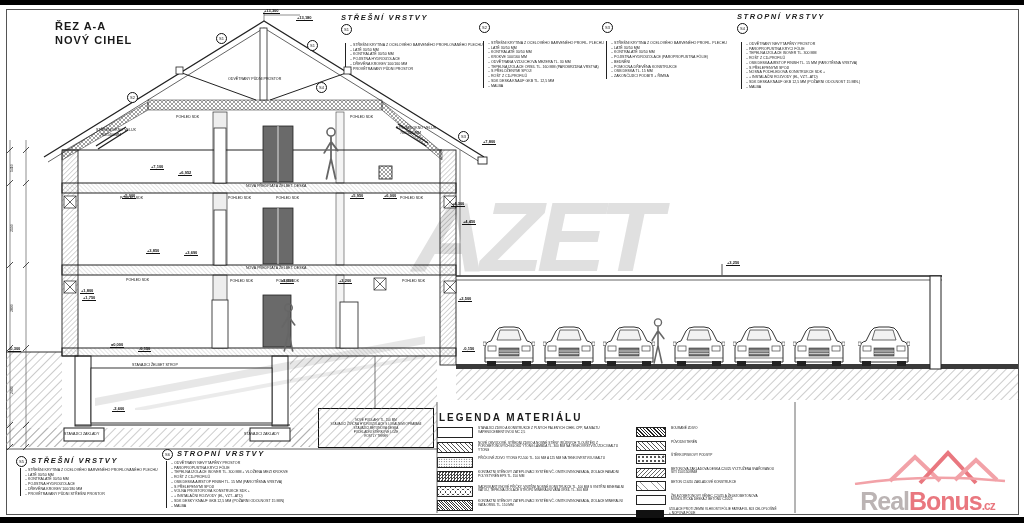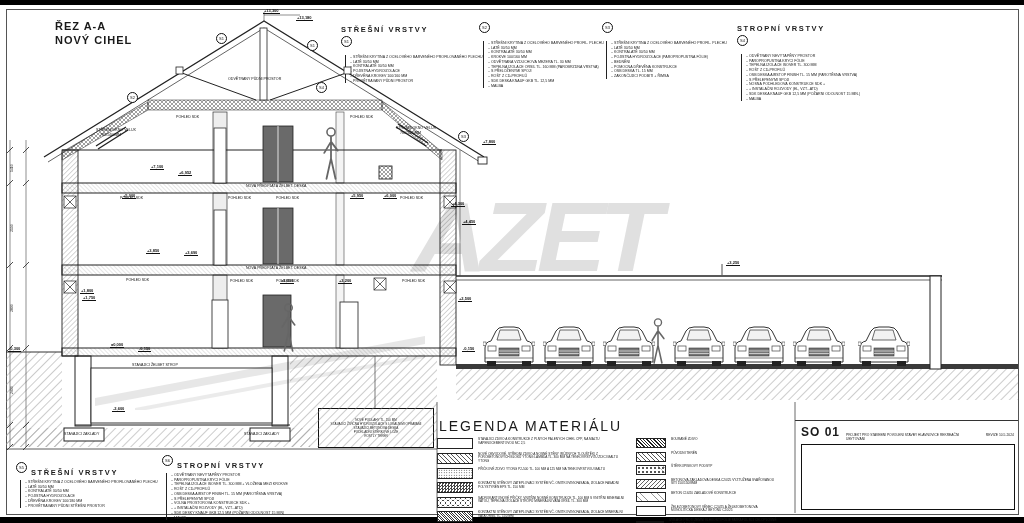--- a/index.html
+++ b/index.html
@@ -6,36 +6,36 @@
   #page{position:relative;width:1024px;height:523px;background:#fff;overflow:hidden;
         font-family:"Liberation Sans",sans-serif;color:#1a1a1a;}
   .bar{position:absolute;left:0;width:1024px;background:#000;}
   #bar-top{top:0;height:5px}
   #bar-bottom{top:517px;height:6px}
   #frame{position:absolute;left:6px;top:9px;width:1011px;height:504px;border:1px solid #555;}
   
   #sec-title{position:absolute;left:55px;top:20px;font-size:11px;font-weight:bold;letter-spacing:1px;line-height:1.25;white-space:pre-line;}
   
   .blk{position:absolute;}
-  .blk h4{margin:12px 0 2px 0;font-size:7.5px;font-weight:600;letter-spacing:1.6px;white-space:nowrap;}
+  .blk h4{margin:0 0 2px 0;font-size:7.5px;font-weight:600;letter-spacing:1.6px;white-space:nowrap;font-style:italic;}
   .badge{display:inline-block;width:9px;height:9px;border:0.8px solid #111;border-radius:50%;
          font-size:4px;line-height:9px;text-align:center;background:#fff;vertical-align:top;}
   .blk ul{margin:1px 0 0 4px;padding:0 0 0 4px;list-style:none;border-left:0.7px solid #222;}
   .blk li{font-size:3.6px;line-height:1.32;white-space:nowrap;}
   .blk li::before{content:"– ";}
   #blk-s1{left:341px;top:13px}
   #blk-s2{left:479px;top:22px}
   #blk-s3{left:602px;top:22px}
   #blk-s4{left:737px;top:12px}
   #blk-s5{left:16px;top:456px}
   #blk-s6{left:162px;top:449px}
   .inlinehead{display:flex;align-items:center;gap:4px}
   
   #legend{position:absolute;left:437px;top:404px;width:358px;height:109px;}
-  #legend h3{margin:14px 0 4px 2px;font-size:14px;font-weight:400;letter-spacing:2px;}
+  #legend h3{margin:8px 0 4px 2px;font-size:10px;font-weight:700;letter-spacing:2px;}
   .leg-cols{display:flex;gap:10px}
   .leg-col{display:flex;flex-direction:column;gap:3.5px}
   .leg-row{display:flex;align-items:flex-start;gap:5px}
   .sw{width:34px;height:9px;border:0.7px solid #222;flex:0 0 auto;background:#fff;}
   .leg-row p{margin:0;font-size:3.2px;line-height:1.2;width:148px;}
   .leg-col.right .sw{width:28px;height:8px}
   .leg-col.right p{width:108px}
   .sw.diag{background:repeating-linear-gradient(45deg,#fff 0 2.5px,#555 2.5px 3.2px);}
   .sw.lightdiag{background:repeating-linear-gradient(45deg,#fff 0 3.5px,#999 3.5px 4px);}
   .sw.diag2{background:repeating-linear-gradient(-45deg,#fff 0 2.2px,#666 2.2px 2.9px);}
@@ -465,22 +465,23 @@
       <span class="badge pin-badge" style="position: absolute; left: 458px; top: 131px;">S3</span>
     </div>
   <div class="pins">
 
   <span class="pin rot" style="left: 10px; top: 172px;">1410</span>
       <span class="pin rot" style="left: 10px; top: 232px;">3150</span>
       <span class="pin rot" style="left: 10px; top: 312px;">3000</span>
       <span class="pin rot" style="left: 10px; top: 394px;">2600</span>
     </div>
 
-  <div id="titleblock">
-    <div id="tb-head">
-      <span id="tb-code">SO 01</span>
-      <span id="tb-sub">PROJEKT PRO STAVEBNÍ POVOLENÍ STAVBY HLAVŇOVICE REKREAČNÍ UBYTOVÁNÍ</span>
-      <span id="tb-rev">REVIZE 10.5.2024</span>
-    </div>
-    <div id="tb-box"></div>
-  </div>
-
+
+  <div id="wm-realbonus">
+    <svg width="185" height="38" viewBox="0 0 185 38">
+      <path d="M55,34 L80,10 L105,34" fill="none" stroke="#ef8b92" stroke-width="4"></path>
+      <path d="M85,36 L113,6 L141,36" fill="none" stroke="#e4555f" stroke-width="4"></path>
+      <path d="M120,33 L141,13 L162,33" fill="none" stroke="#ef8b92" stroke-width="4"></path>
+      <path d="M20,37 Q90,26 170,34" fill="none" stroke="#ef8b92" stroke-width="2.5"></path>
+    </svg>
+    <div id="rb-text"><span id="rb-real">Real</span><span id="rb-bonus">Bonus</span><span id="rb-tld">.cz</span></div>
+  </div>
 </div>
 
 </body></html>

